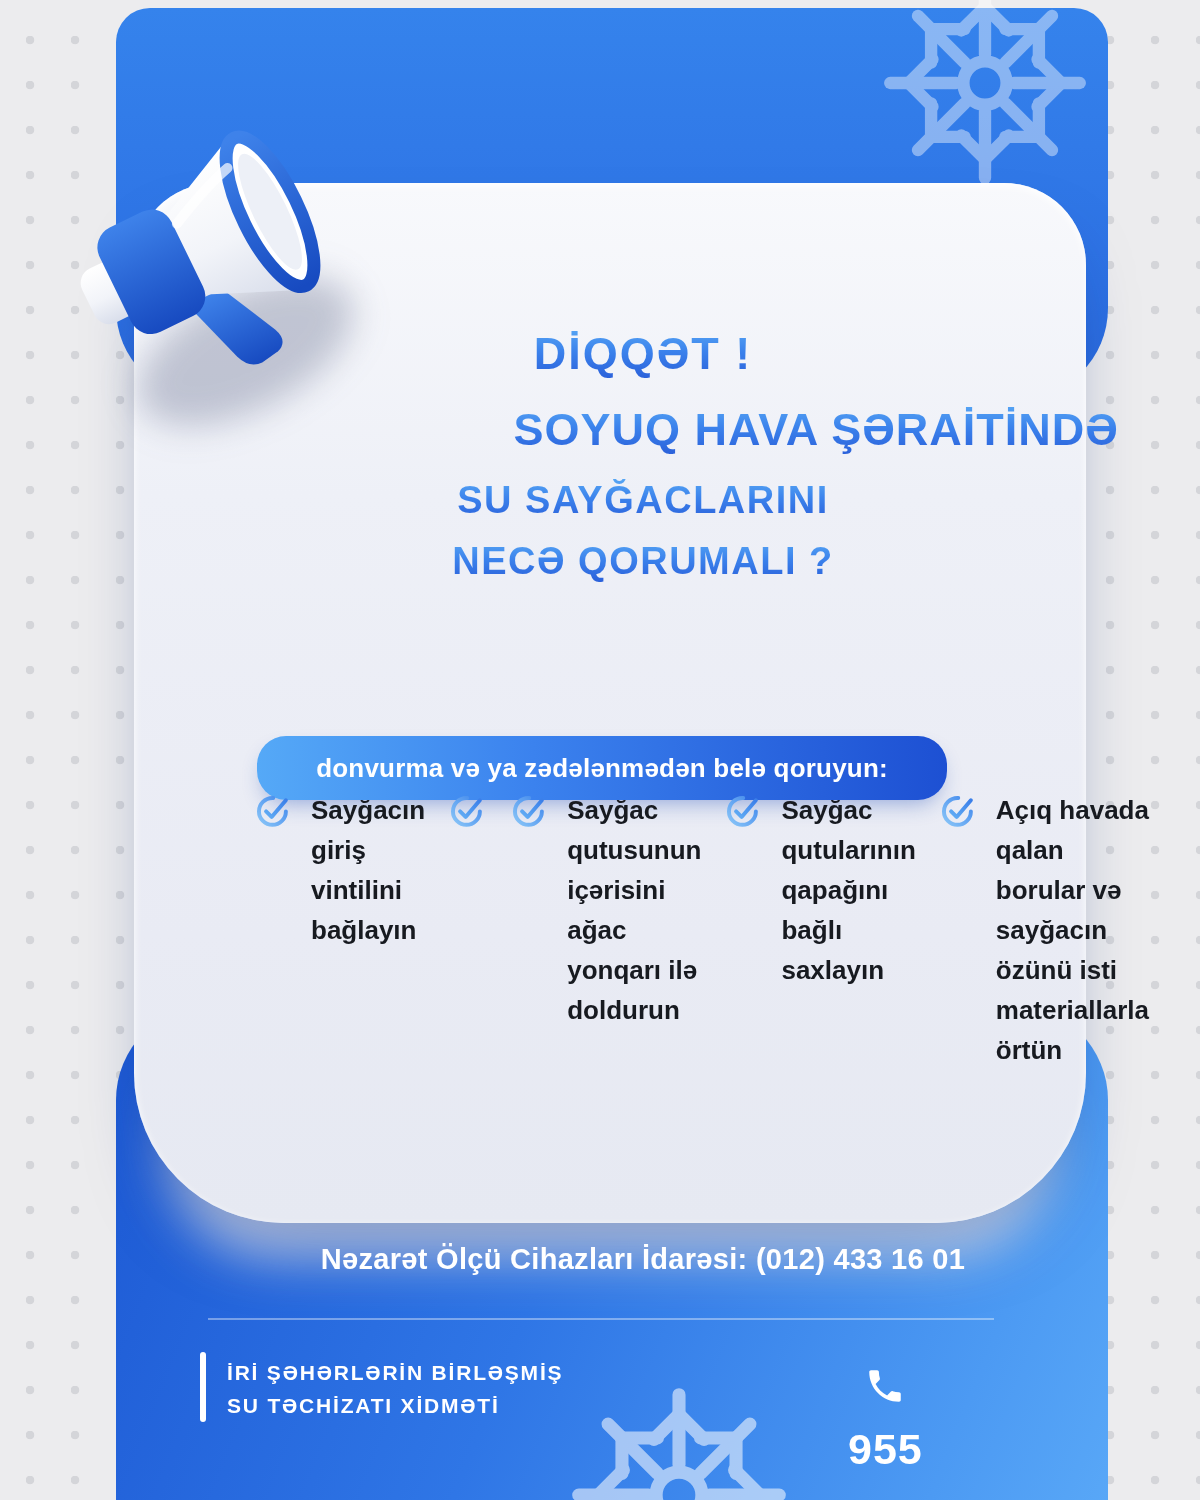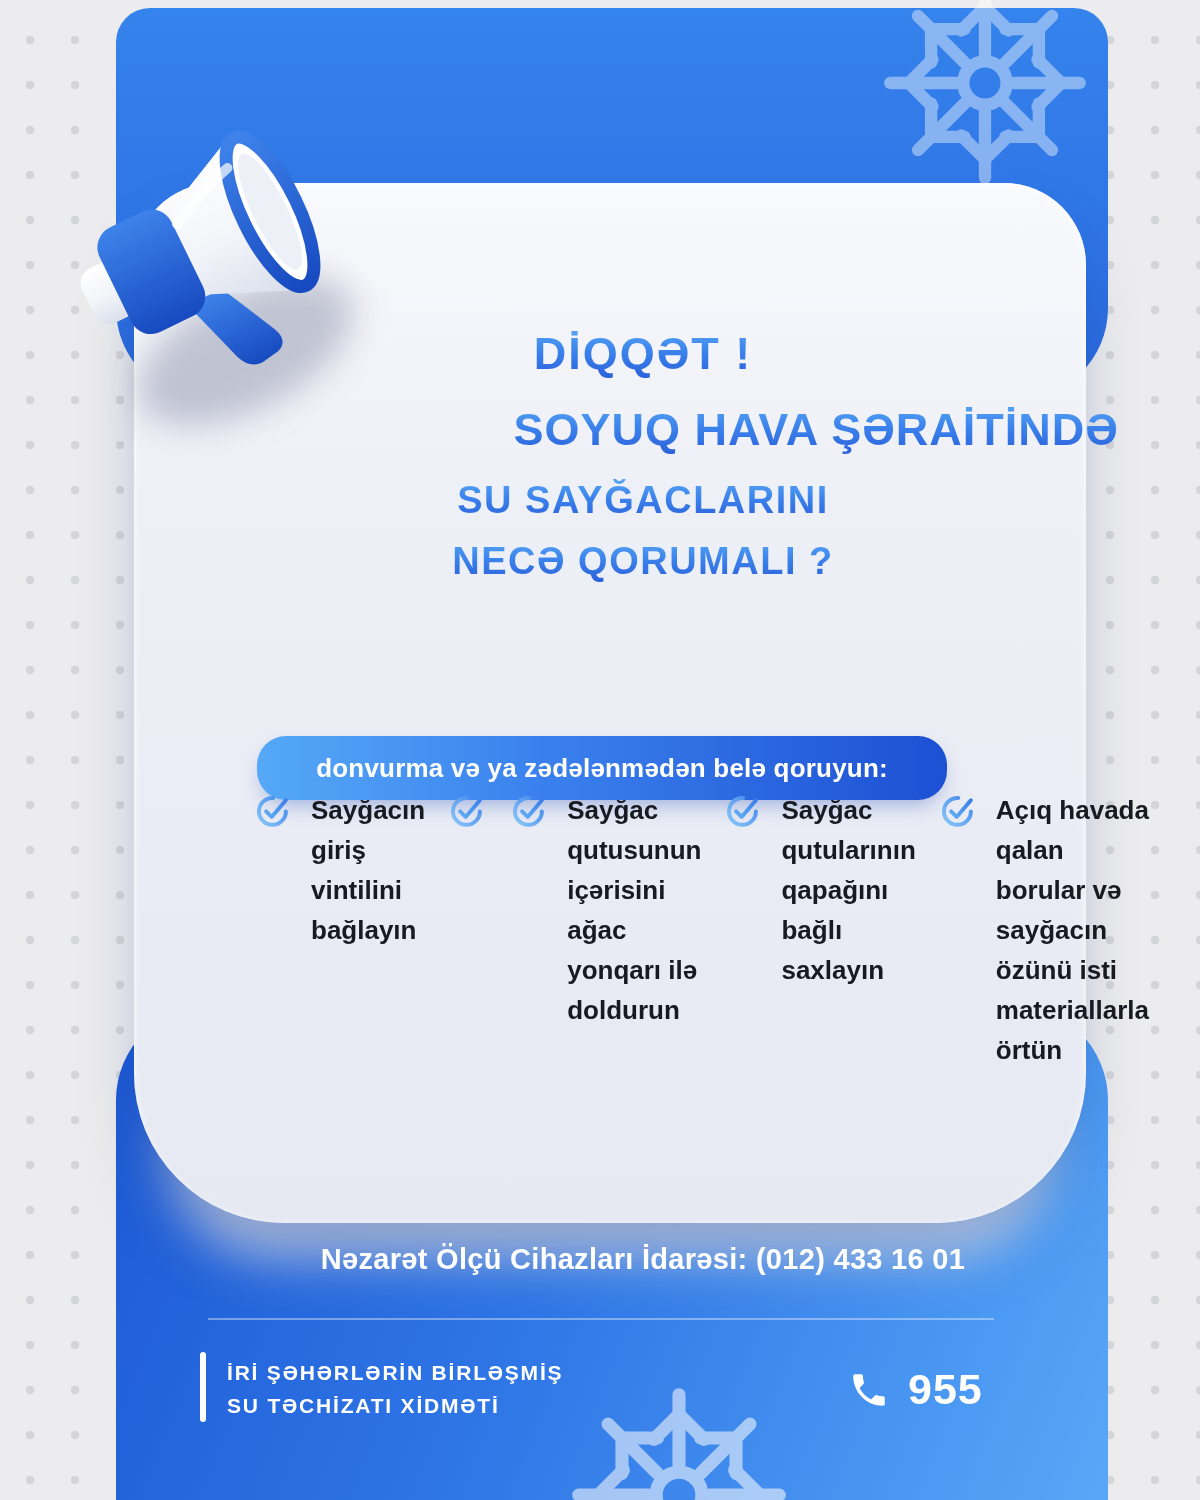--- a/index.html
+++ b/index.html
@@ -82,21 +82,21 @@
   .org-bar{
     position:absolute;left:200px;top:1352px;width:6px;height:70px;
     background:#ffffff;border-radius:3px;z-index:7;
   }
   .org-text{
     position:absolute;left:227px;top:1356px;z-index:7;color:#ffffff;
     font-size:21px;font-weight:700;letter-spacing:1.8px;line-height:33px;text-align:left;
   }
   .hotline{
     position:absolute;left:848px;top:1365px;z-index:7;
-    display:flex;align-items:center;gap:18px;
+    display:flex;align-items:center;gap:18px;flex-direction:column;
   }
   .hotline .phone-ic{width:42px;height:42px;}
   .hotline .num{color:#ffffff;font-size:43px;font-weight:800;letter-spacing:1px;}
 </style>
 </head>
 <body>
 
 <svg width="0" height="0" style="position:absolute" aria-hidden="true">
   <defs>
     <linearGradient id="ckg" x1="0" y1="1" x2="1" y2="0">

